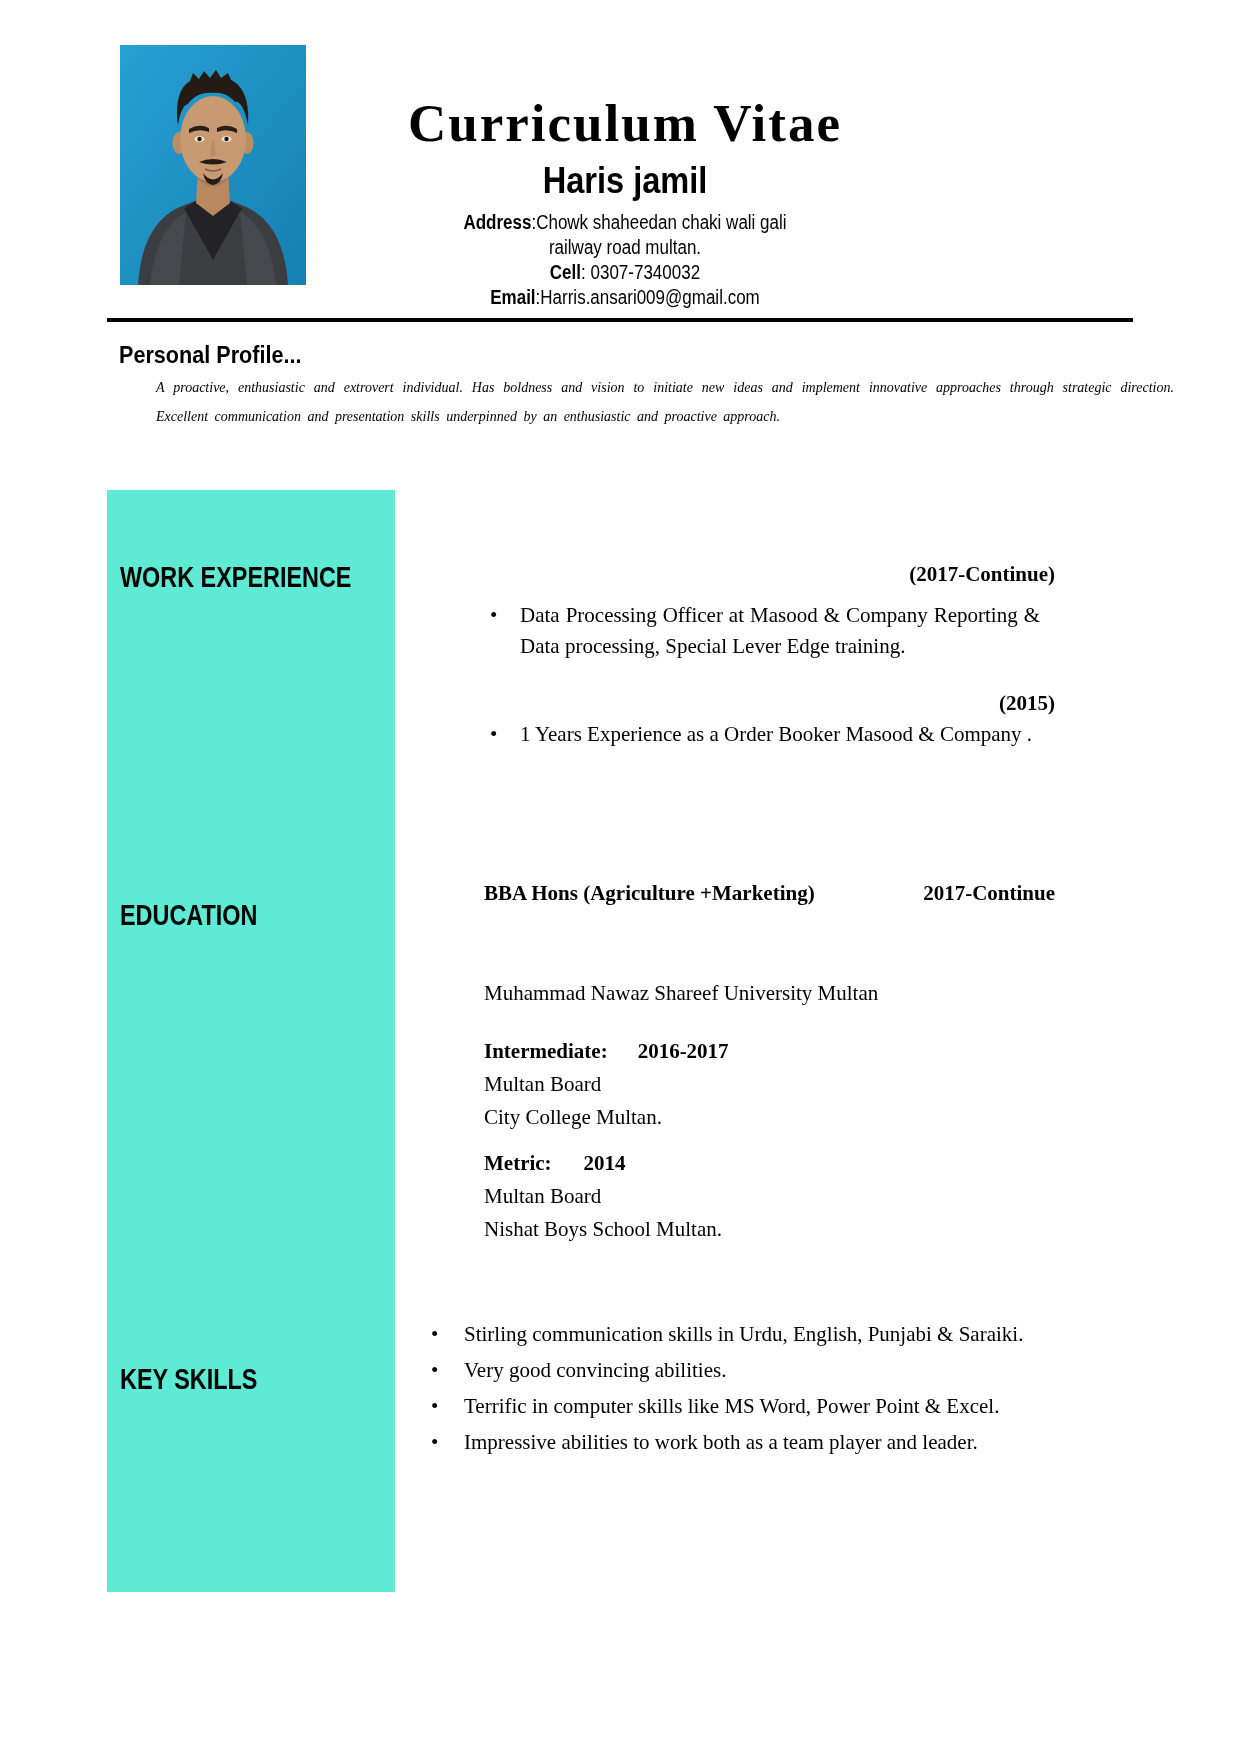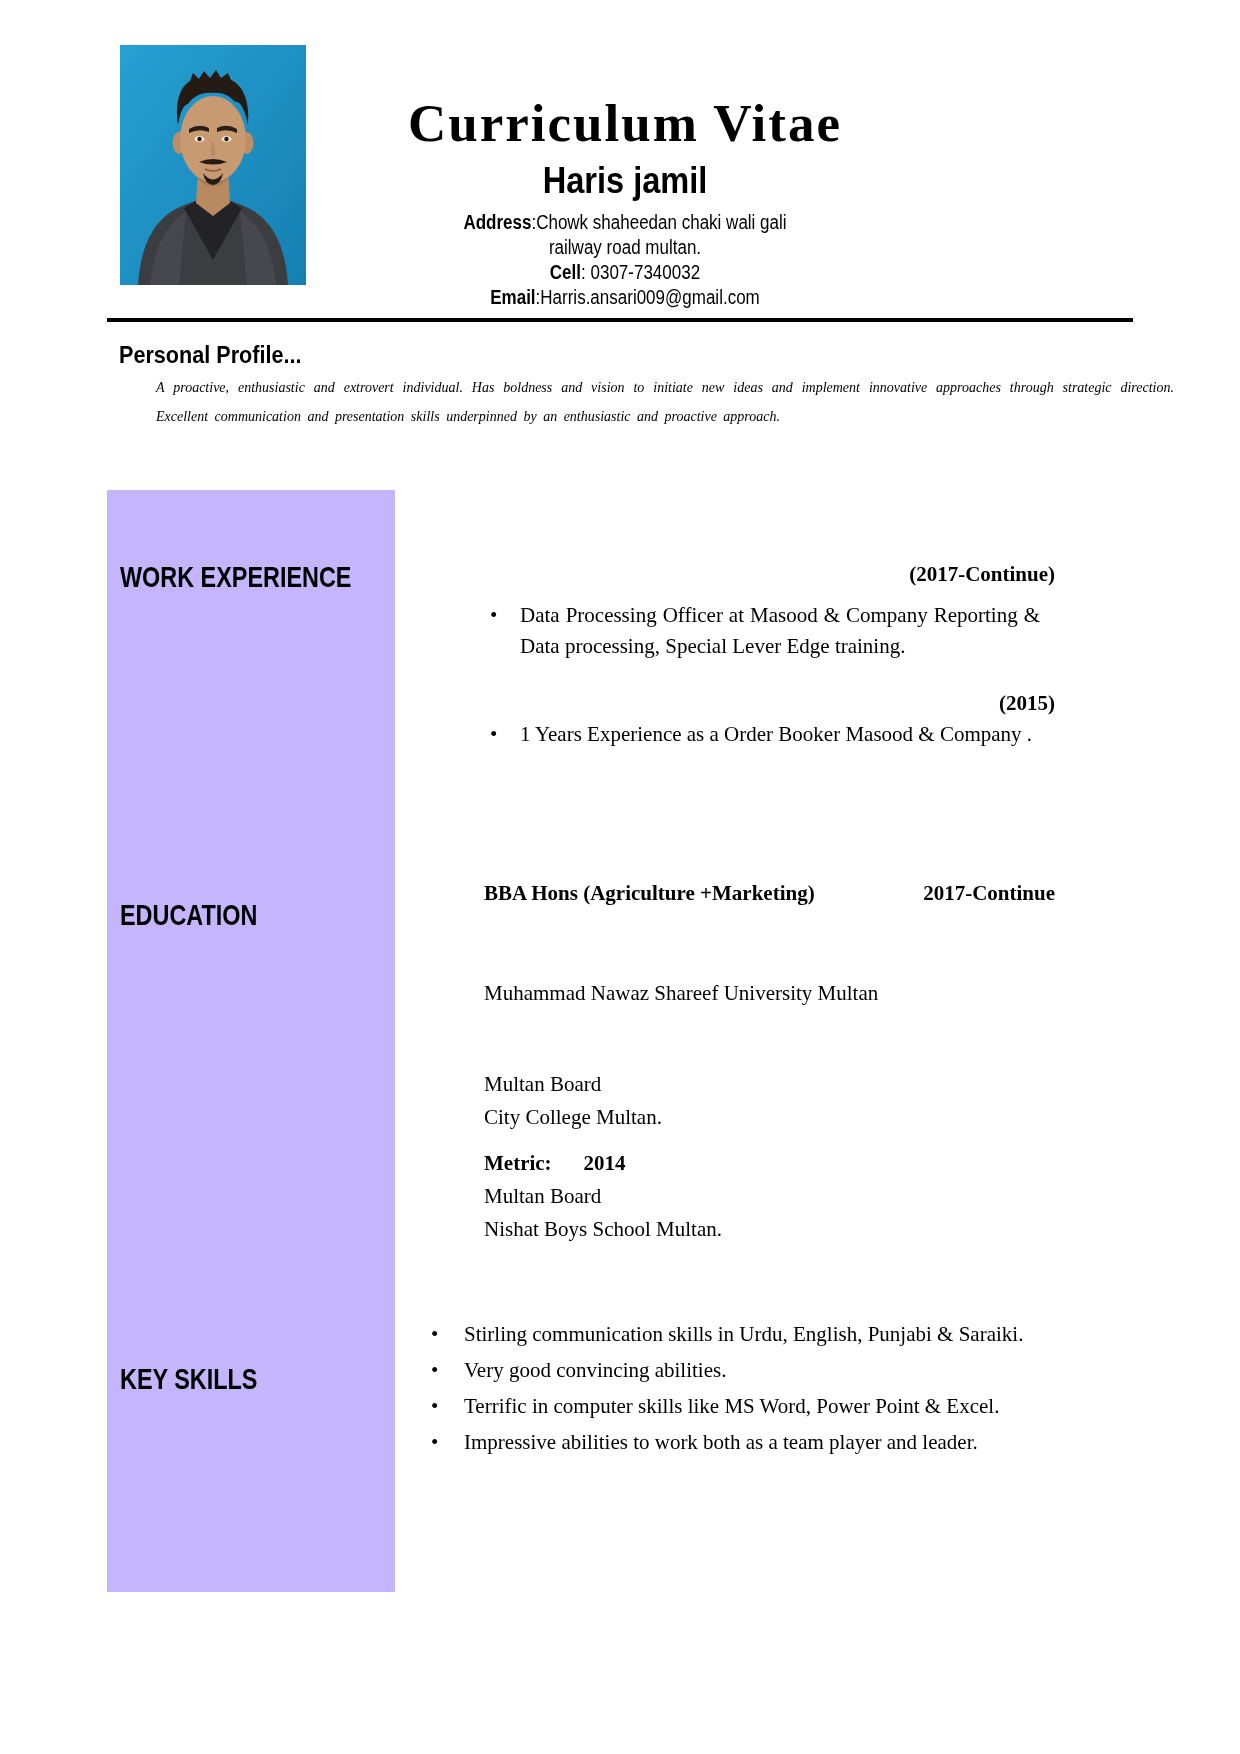--- a/index.html
+++ b/index.html
@@ -48,21 +48,21 @@
   }
   .profile-text {
     position:absolute; left:116px; top:374px; width:1018px;
     font-style:italic; font-size:14px; line-height:28.5px;
     text-align:justify; word-spacing:3px;margin-left:40px;
   }
 
   
   .sidebar {
     position:absolute; left:107px; top:490px; width:288px; height:1102px;
-    background:#c4b5fd;
+    background:#5eead4;
   }
   .side-label {
     position:absolute; left:13px;
     font-family:"Liberation Sans", sans-serif; font-weight:bold; font-size:30px;
     transform:scaleX(0.78); transform-origin:left center; white-space:nowrap;
   }
   .side-label.work   { top:70px; }
   .side-label.edu    { top:408px; }
   .side-label.skills { top:872px; }
 
@@ -182,20 +182,23 @@
   <div class="period p2">(2015)</div>
   <ul class="cv-list work-list two">
     <li>1 Years Experience as a Order Booker Masood &amp; Company .</li>
   </ul>
 
   <div class="edu-row edu-degree">
     <span>BBA Hons (Agriculture +Marketing)</span>
     <span>2017-Continue</span>
   </div>
   <div class="edu-row edu-uni">Muhammad Nawaz Shareef University Multan</div>
+  <div class="edu-row edu-inter bold">
+    <span>Intermediate:</span><span class="gap-lg"></span><span>2016-2017</span>
+  </div>
   <div class="edu-row edu-board1">Multan Board</div>
   <div class="edu-row edu-school1">City College Multan.</div>
   <div class="edu-row edu-metric bold">
     <span>Metric:</span><span class="gap-lg" style="width:32px;"></span><span>2014</span>
   </div>
   <div class="edu-row edu-board2">Multan Board</div>
   <div class="edu-row edu-school2">Nishat Boys School Multan.</div>
 
   <ul class="cv-list skills-list">
     <li>Stirling communication skills in Urdu, English, Punjabi &amp; Saraiki.</li>

